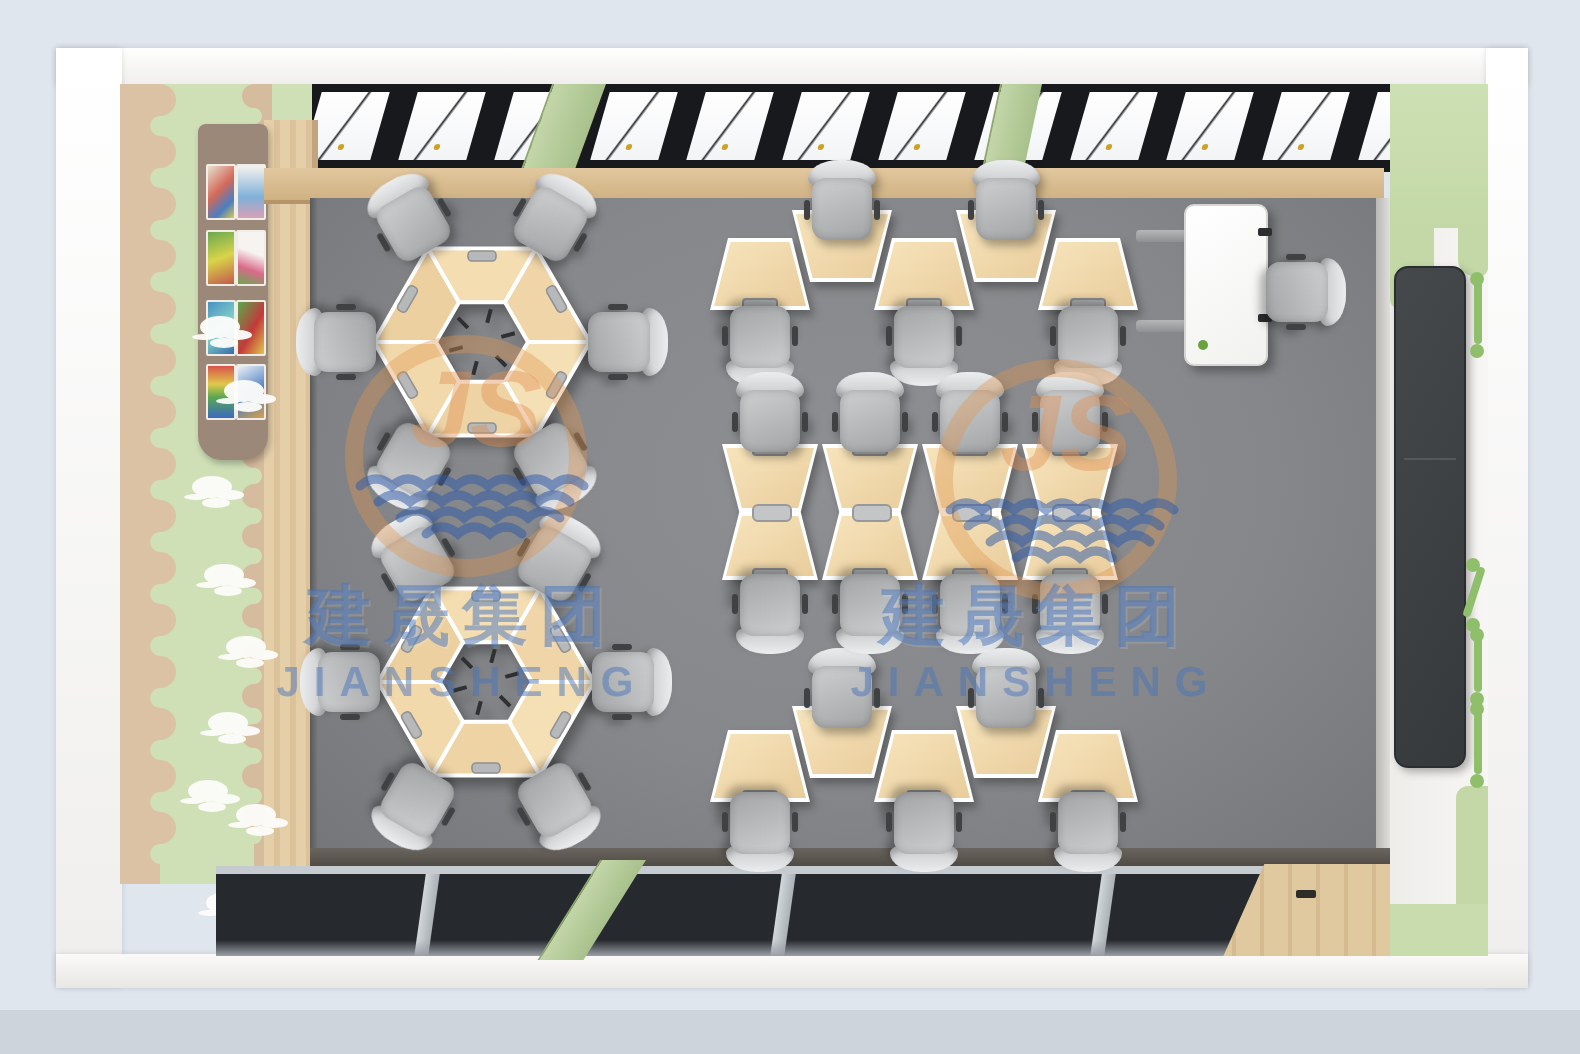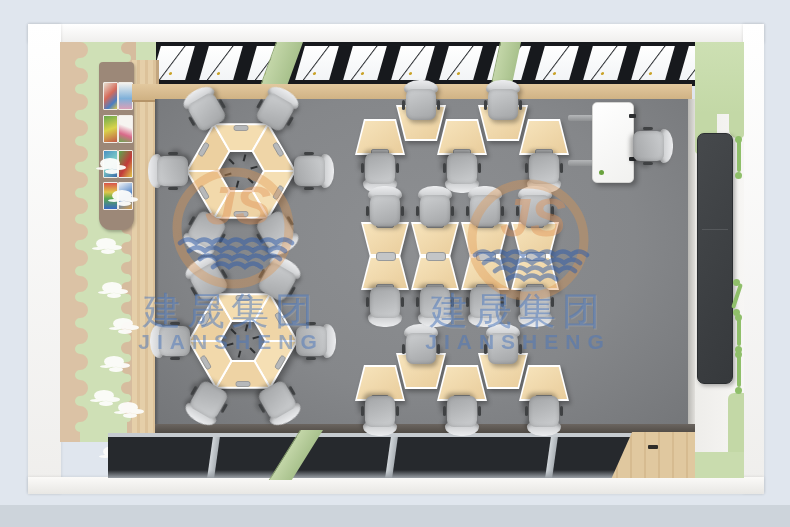--- a/index.html
+++ b/index.html
@@ -104,21 +104,21 @@
   .desk.up .body,.desk.up .top{clip-path:polygon(0 0,100% 0,82% 100%,18% 100%);}
   .dtab{position:absolute;left:50%;transform:translateX(-50%);width:16px;height:6px;
     background:#b6b8ba;border:1px solid #8f9193;border-radius:2px;}
   .desk.down .dtab{bottom:-2px;}
   .desk.up .dtab{top:-2px;}
   .bowknot{position:absolute;width:18px;height:7px;background:#c3c5c7;border:1px solid #97999b;border-radius:3px;}
   .hexsvg{position:absolute;filter:drop-shadow(3px 4px 3px rgba(0,0,0,.32));}
 
   
   .wm{position:absolute;pointer-events:none;}
-  .wm-cn{font-weight:400;font-size:38px;letter-spacing:6px;white-space:nowrap;
+  .wm-cn{font-weight:700;font-size:33px;letter-spacing:6px;white-space:nowrap;
     transform:translateX(-50%);text-shadow:1px 1px 0 rgba(255,255,255,.12);}
   .wm-en{font-weight:700;font-size:21px;letter-spacing:7px;white-space:nowrap;transform:translateX(-50%);}
   .wm-js{font-weight:700;font-style:italic;font-size:54px;transform:translate(-50%,-50%);}
 </style>
 </head>
 <body>
 
 <div id="canvas">
 
   <div class="abs frame" id="frame-top"></div>

